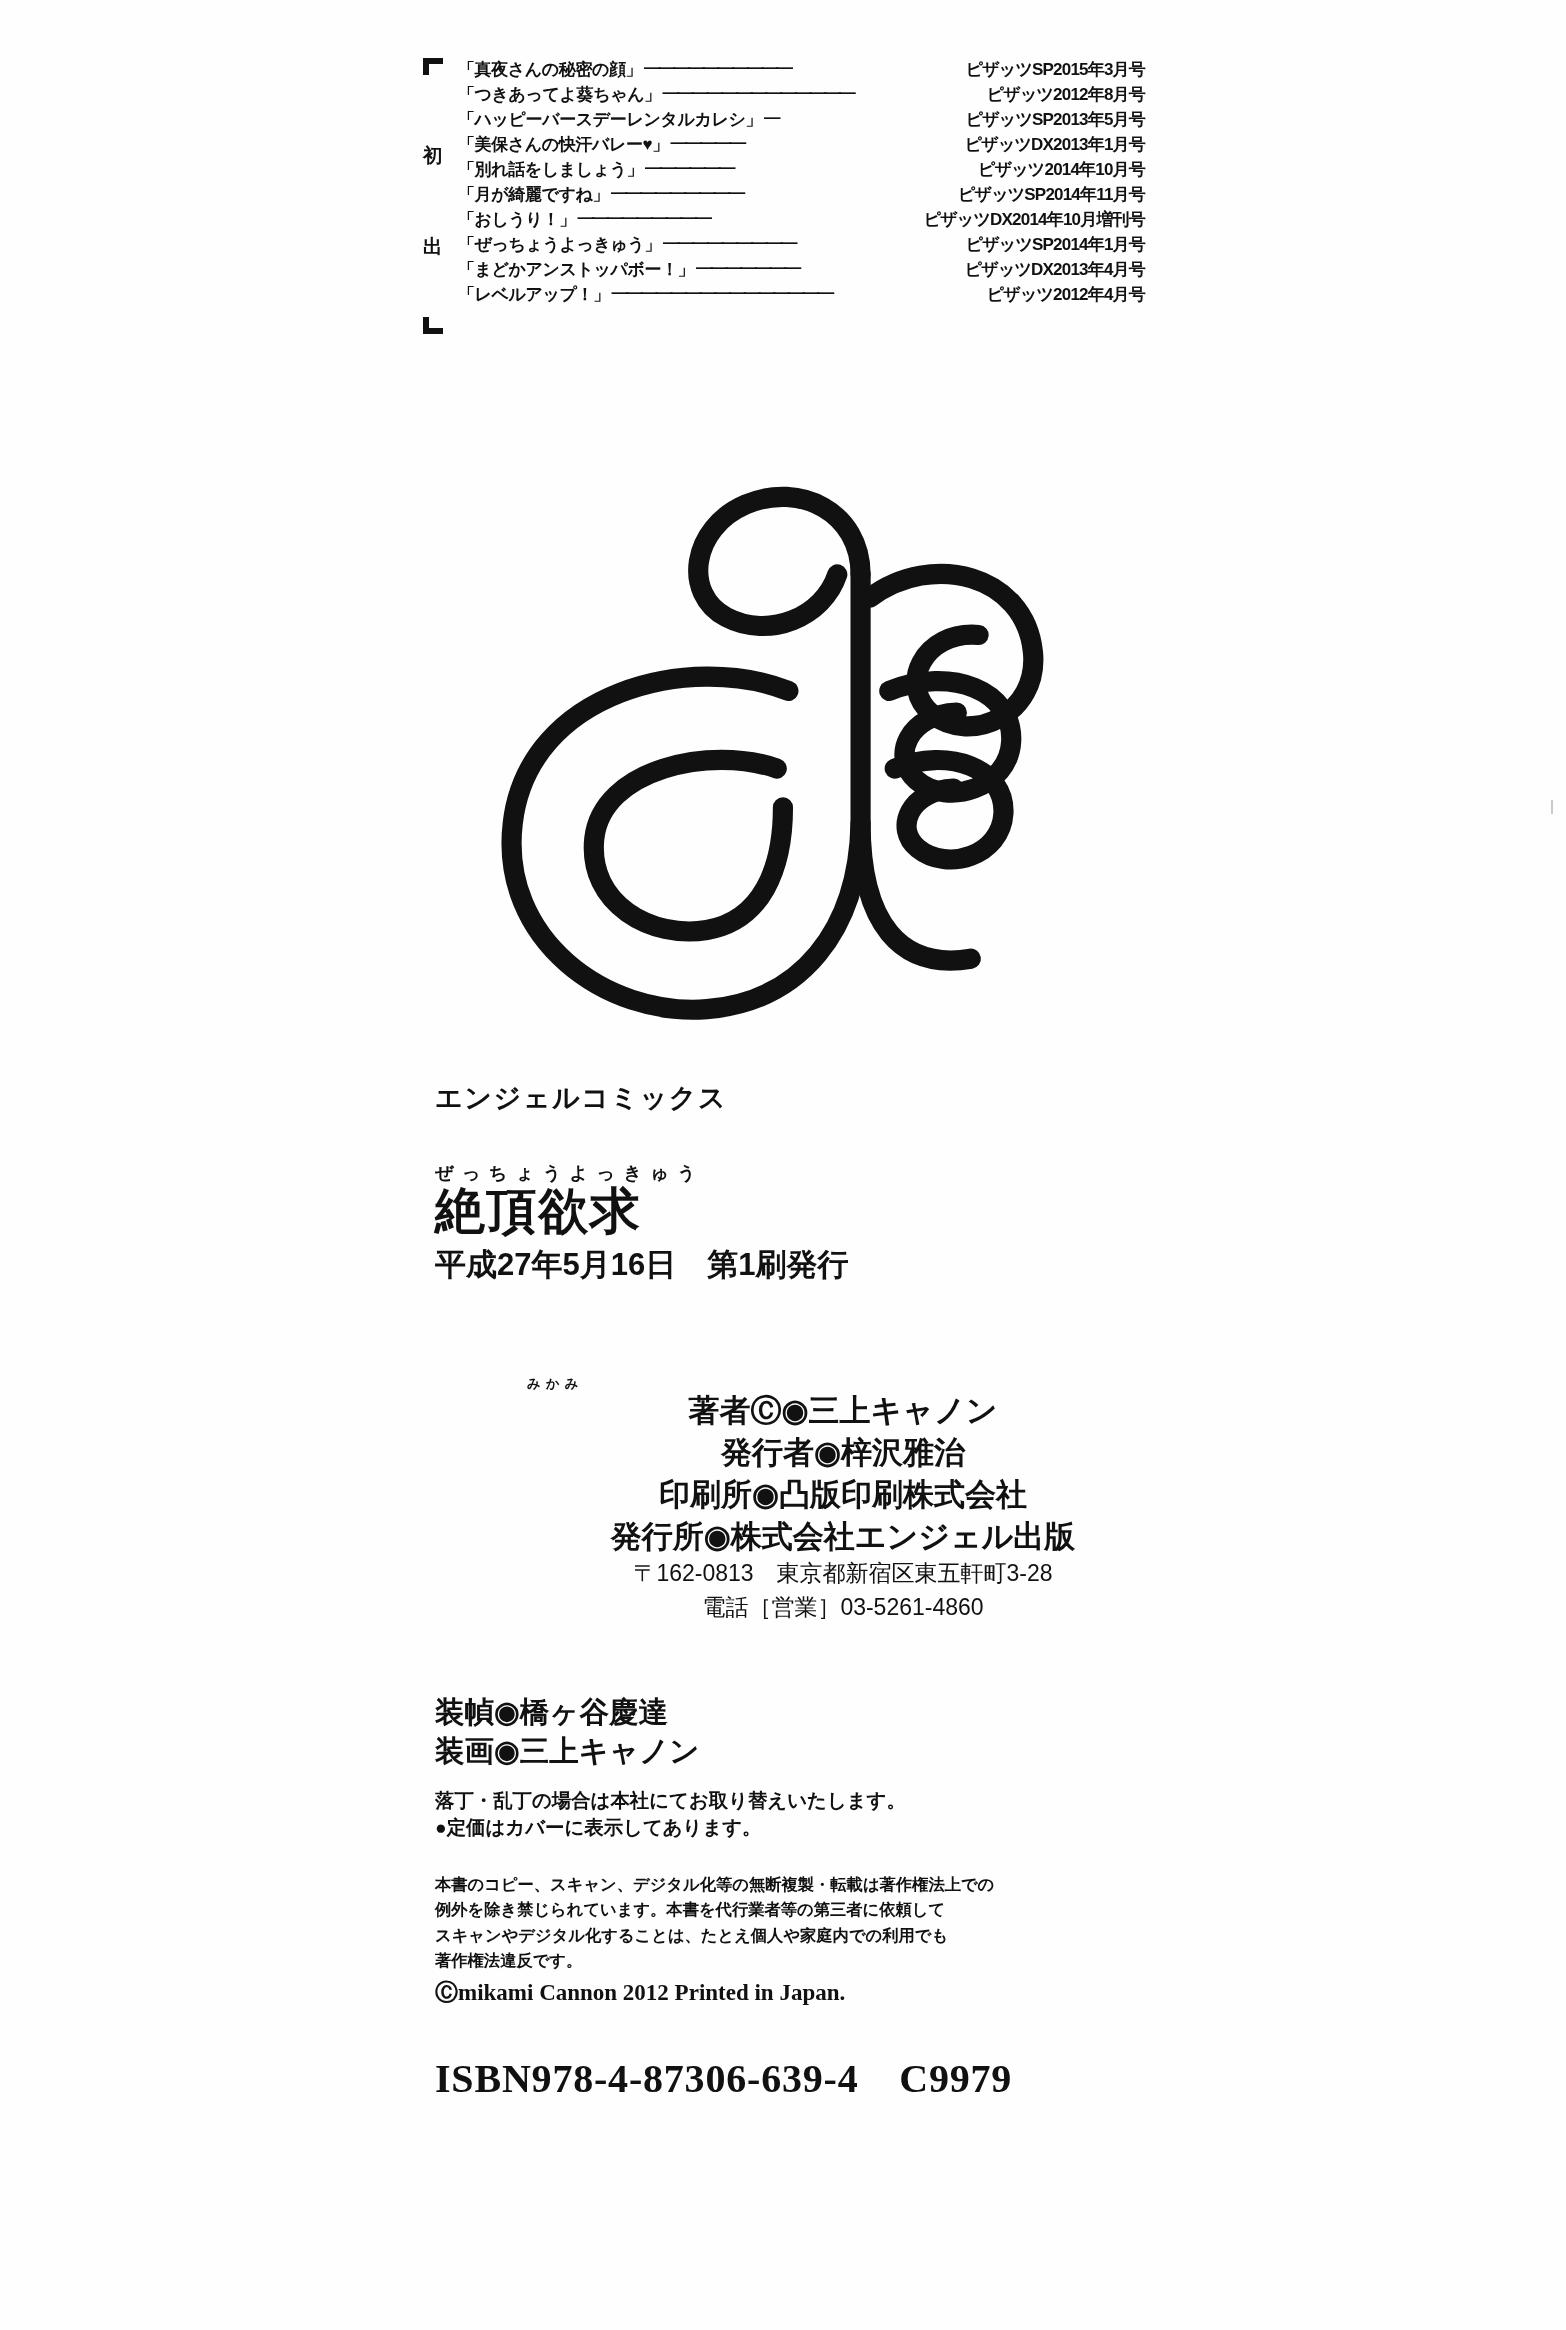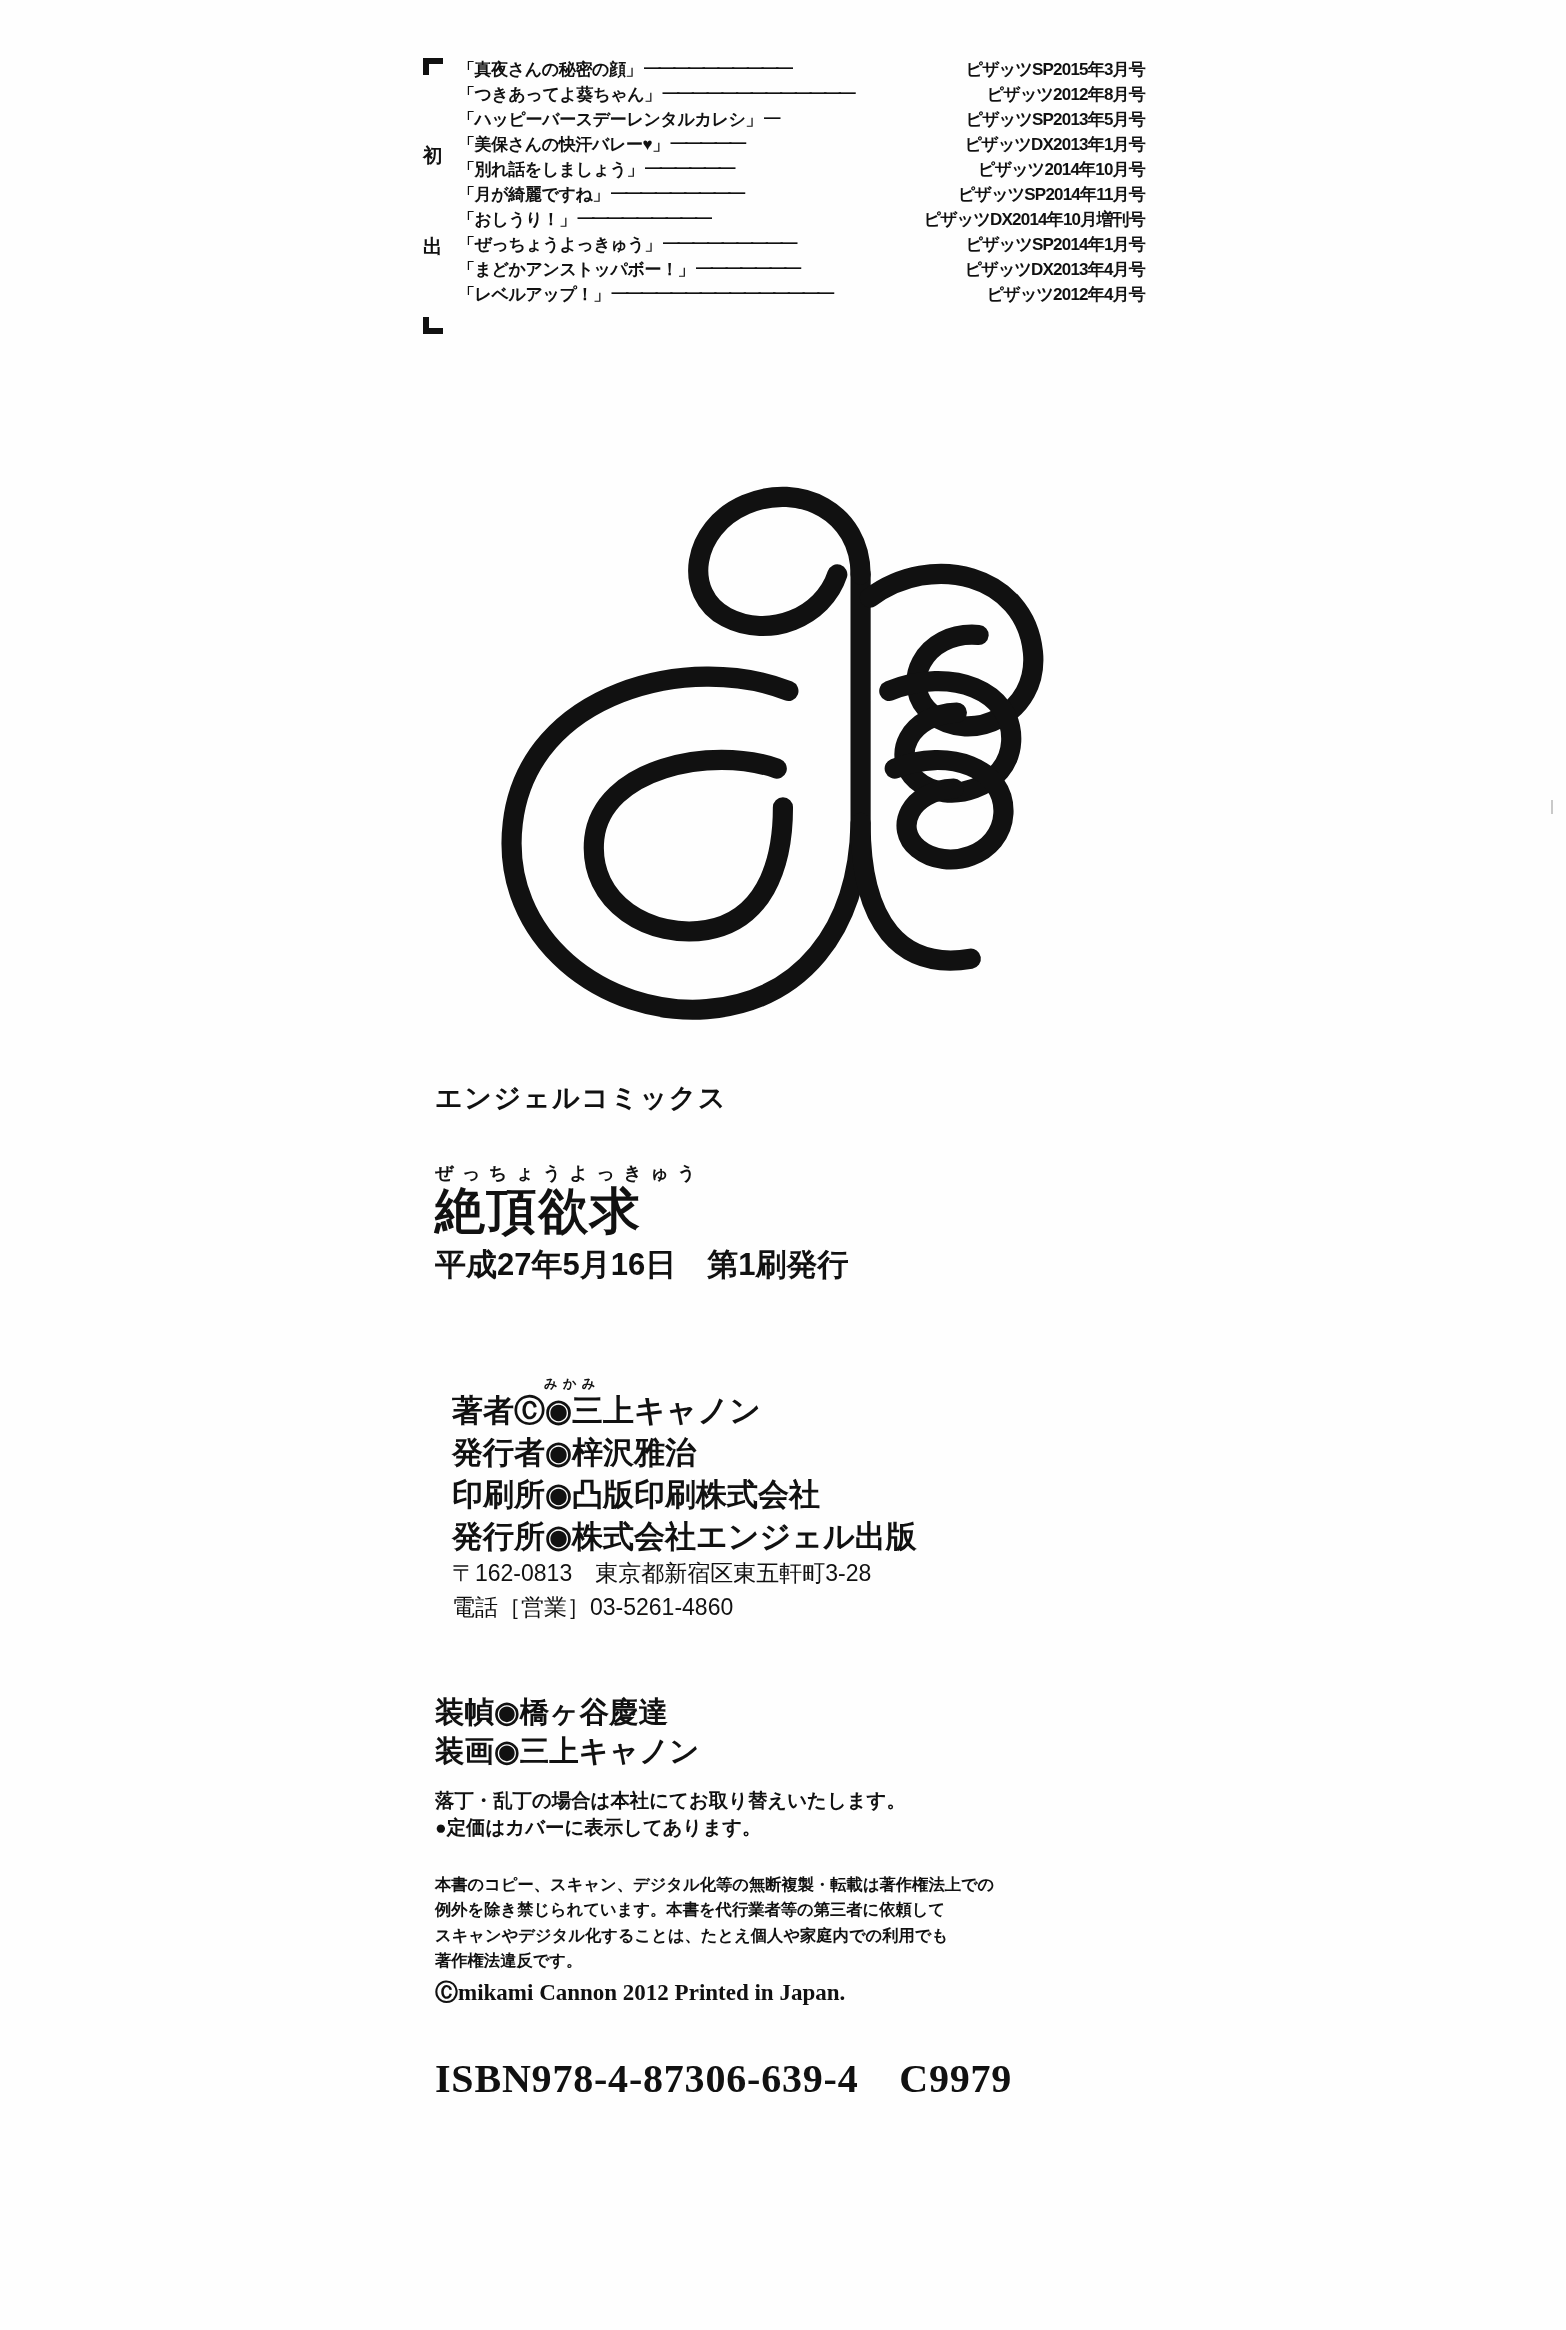--- a/index.html
+++ b/index.html
@@ -139,23 +139,24 @@
   .pub-date {
     font-size: 31px;
     font-weight: 700;
     letter-spacing: 0px;
     margin-top: 6.2px;
   }
 
   
   .colophon {
     position: absolute;
-    left: 452px;
+    left: 435px;
     top: 1390px;
     width: 816px;
+    text-align: center;
   }
   .colo-line {
     font-size: 31px;
     font-weight: 700;
     line-height: 1.35;
     white-space: nowrap;
     position: relative;
   }
   .colo-line .mini-ruby {
     position: absolute;

